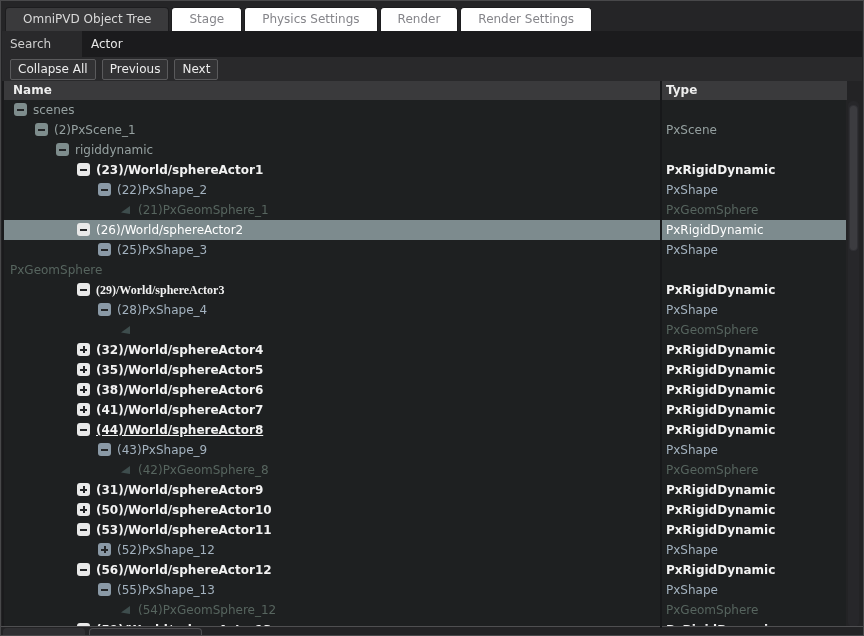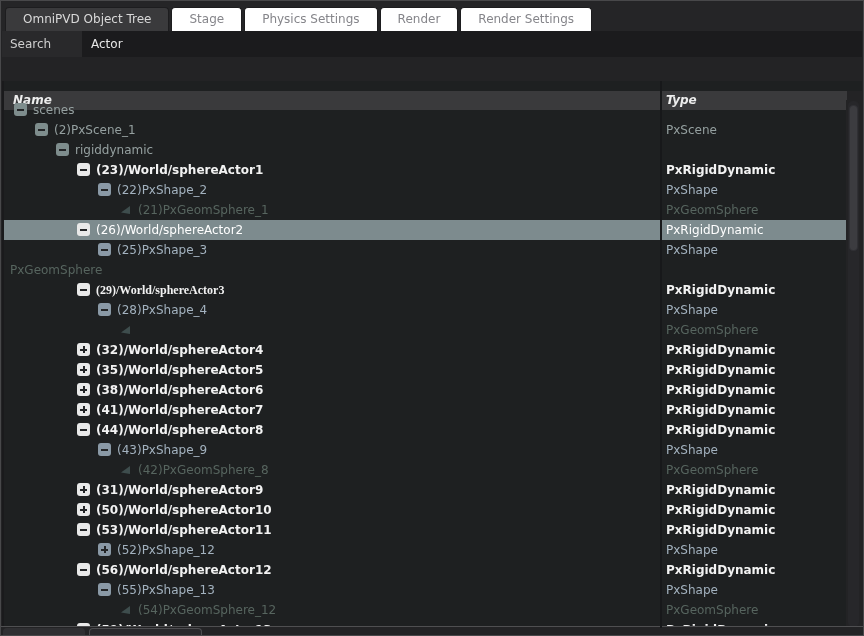--- a/index.html
+++ b/index.html
@@ -17,21 +17,21 @@
   .searchrow{position:absolute;left:1px;right:1px;top:30px;height:26px;background:#29292b;display:flex;align-items:stretch;}
   .search-label{width:80px;line-height:26px;padding-left:8px;color:#cfcfcf;}
   .search-input{flex:1;background:#1b1b1d;border:none;outline:none;color:#e6e6e6;padding:0 0 0 9px;font:inherit;}
 
   
   .btnrow{position:absolute;left:1px;right:1px;top:56px;height:24px;background:#29292b;display:flex;align-items:center;padding-left:8px;gap:6px;}
   .btn{background:#323234;border:1px solid #5a5a5c;border-radius:2px;color:#ececec;padding:1px 7px 2px 7px;line-height:16px;white-space:nowrap;cursor:default;}
 
   
   .treewrap{position:absolute;left:1px;right:1px;top:80px;height:547px;background:#1e2021;border-left:2px solid #1a1a1c;}
-  .tree-header{position:absolute;left:0;top:10px;height:19px;display:flex;width:100%;font-style:italic;}
+  .tree-header{position:absolute;left:0;top:0;height:19px;display:flex;width:100%;}
   .hcell{background:#3a3a3c;color:#ededed;font-weight:bold;line-height:19px;}
   .hcell.hname{width:656px;padding-left:9px;}
   .hgap{width:2px;background:#1a1b1d;}
   .hcell.htype{width:185px;padding-left:4px;}
   .hrest{flex:1;background:#232325;}
 
   .tree-body{position:absolute;left:0;top:19px;right:16px;bottom:0;overflow:hidden;}
   .row{display:flex;height:20px;line-height:20px;}
   .row.partial{height:8px;overflow:hidden;}
   .cell-name{position:relative;width:656px;overflow:hidden;white-space:nowrap;}
@@ -76,20 +76,25 @@
       <div class="tab">Physics Settings</div>
       <div class="tab">Render</div>
       <div class="tab">Render Settings</div>
     </div>
 
   <div class="searchrow">
     <div class="search-label">Search</div>
     <input class="search-input" value="Actor" style="">
   </div>
 
+  <div class="btnrow">
+    <div class="btn">Collapse All</div>
+    <div class="btn">Previous</div>
+    <div class="btn">Next</div>
+  </div>
 
   <div class="treewrap">
     <div class="tree-header">
       <div class="hcell hname">Name</div>
       <div class="hgap"></div>
       <div class="hcell htype">Type</div>
       <div class="hrest"></div>
     </div>
 
     <div class="tree-body">
@@ -166,21 +171,21 @@
           <div class="cell-name"><span class="twisty plus" style="left: 73px;"></span><span class="label" style="padding-left: 92px; margin-top: 25px;">(38)/World/sphereActor6</span></div>
           <div class="cell-sep"></div>
           <div class="cell-type">PxRigidDynamic</div>
         </div>
         <div class="row match">
           <div class="cell-name"><span class="twisty plus" style="left: 73px;"></span><span class="label" style="padding-left: 92px;">(41)/World/sphereActor7</span></div>
           <div class="cell-sep"></div>
           <div class="cell-type">PxRigidDynamic</div>
         </div>
         <div class="row match">
-          <div class="cell-name"><span class="twisty minus" style="left: 73px;"></span><span class="label" style="padding-left: 92px;">(44)/World/sphereActor8</span></div>
+          <div class="cell-name"><span class="twisty minus" style="left: 73px;"></span><span class="label" style="padding-left: 92px; text-decoration: underline;">(44)/World/sphereActor8</span></div>
           <div class="cell-sep"></div>
           <div class="cell-type">PxRigidDynamic</div>
         </div>
         <div class="row shape">
           <div class="cell-name"><span class="twisty minus" style="left: 94px;"></span><span class="label" style="padding-left: 113px;">(43)PxShape_9</span></div>
           <div class="cell-sep"></div>
           <div class="cell-type">PxShape</div>
         </div>
         <div class="row geom">
           <div class="cell-name"><span class="leaf-icon" style="left: 117px;"></span><span class="label" style="padding-left: 134px;">(42)PxGeomSphere_8</span></div>

